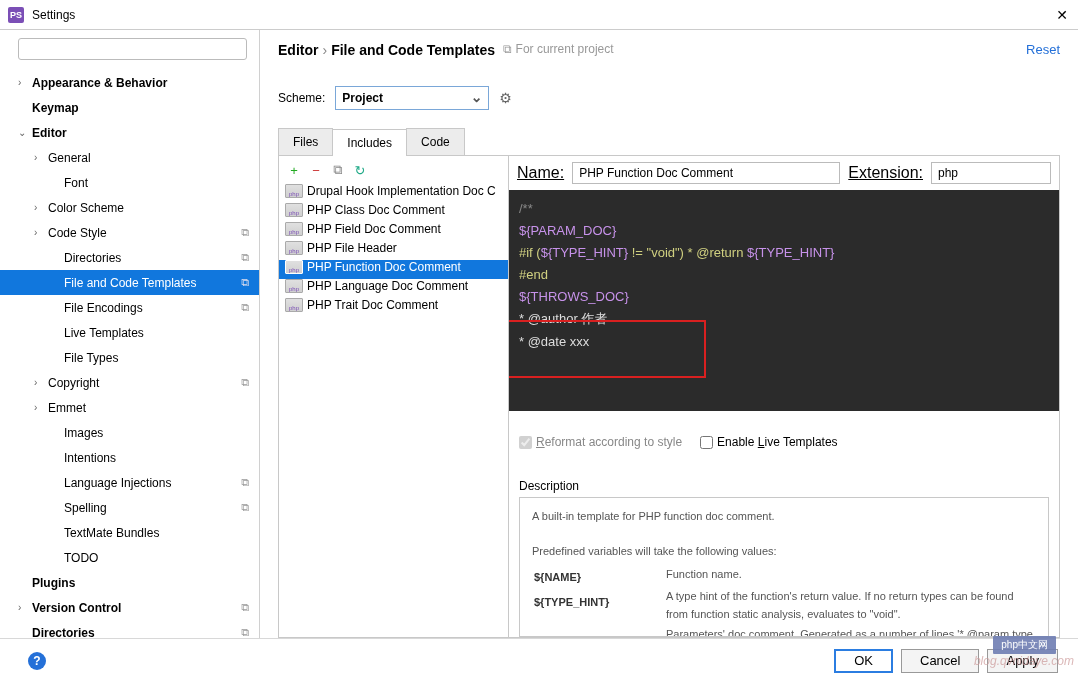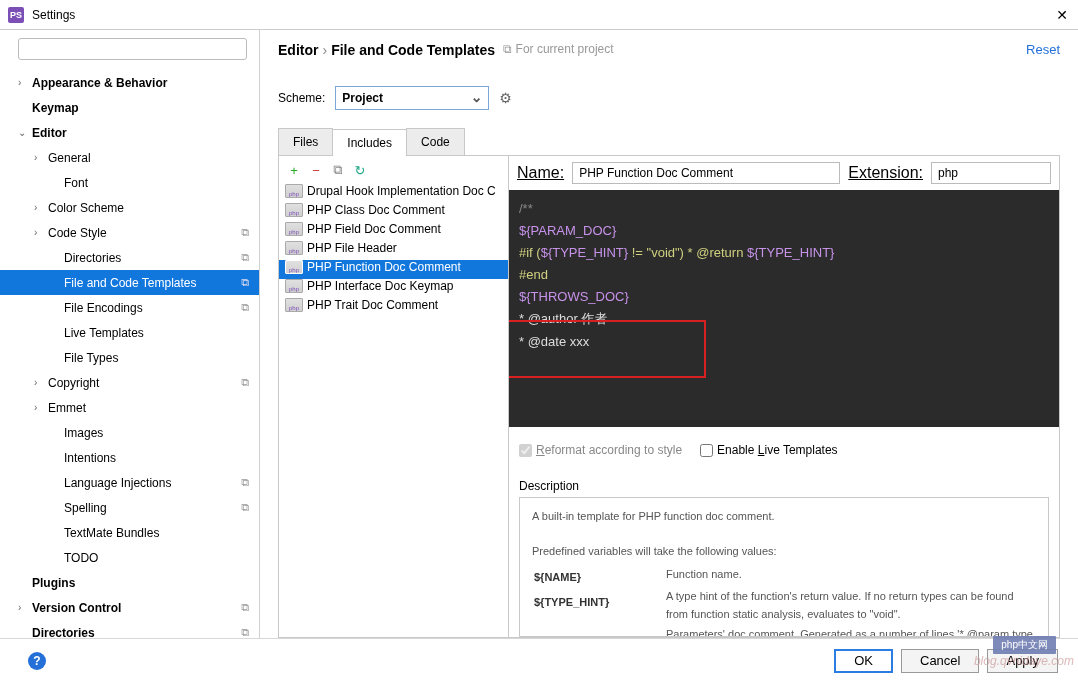--- a/index.html
+++ b/index.html
@@ -59,21 +59,21 @@
 .name-row label { font-size: 16px; text-decoration: underline; }
 .name-input { flex: 1; height: 22px; border: 1px solid #bbb; padding: 2px 6px; font-size: 12px; }
 .ext-input { width: 120px; height: 22px; border: 1px solid #bbb; padding: 2px 6px; font-size: 12px; }
 
 .code-area { flex: 1; background: #2b2b2b; color: #ddd; font-family: "Consolas", monospace; font-size: 13px; padding: 8px 10px; line-height: 1.7; white-space: pre; overflow: hidden; position: relative; }
 .code-area .p-purple { color: #c792ea; }
 .code-area .p-yellow { color: #d0d080; }
 .code-area .p-gray { color: #888; }
 .redbox { position: absolute; border: 2px solid #d92020; left: -3px; top: 130px; width: 200px; height: 58px; pointer-events: none; }
 
-.opts-row { display: flex; align-items: flex-start; gap: 18px; padding: 16px 10px; font-size: 12px; color: #888; }
+.opts-row { display: flex; align-items: flex-start; gap: 18px; padding: 24px 10px; font-size: 12px; color: #888; }
 .opts-row input[type=checkbox] { margin-right: 4px; vertical-align: middle; }
 .opts-row .live label { color: #000; }
 .opts-row .underline { text-decoration: underline; }
 
 .desc { padding: 6px 10px 0 10px; font-size: 12px; }
 .desc-box { border: 1px solid #c8c8c8; margin-top: 4px; padding: 10px 12px; height: 140px; overflow: hidden; font-size: 11px; line-height: 1.6; color: #555; }
 .desc-box table td:first-child { width: 130px; font-weight: bold; color: #333; vertical-align: top; padding-top: 6px; }
 
 .footer { height: 44px; border-top: 1px solid #d8d8d8; display: flex; align-items: center; justify-content: flex-end; gap: 8px; padding: 0 20px; }
 .footer .help { margin-right: auto; margin-left: 8px; width: 18px; height: 18px; border-radius: 50%; background: #2470d8; color: #fff; display: flex; align-items: center; justify-content: center; font-size: 12px; font-weight: bold; cursor: pointer; }
@@ -253,21 +253,21 @@
             <div class="tmpl-item">
               <span class="file-icon">php</span>
               <span>PHP File Header</span>
             </div>
             <div class="tmpl-item selected">
               <span class="file-icon">php</span>
               <span>PHP Function Doc Comment</span>
             </div>
             <div class="tmpl-item">
               <span class="file-icon">php</span>
-              <span>PHP Interface Doc Keymap</span>
+              <span>PHP Language Doc Comment</span>
             </div>
             <div class="tmpl-item">
               <span class="file-icon">php</span>
               <span>PHP Trait Doc Comment</span>
             </div>
           </div>
       </div>
 
       <div class="tmpl-right">
         <div class="name-row">

